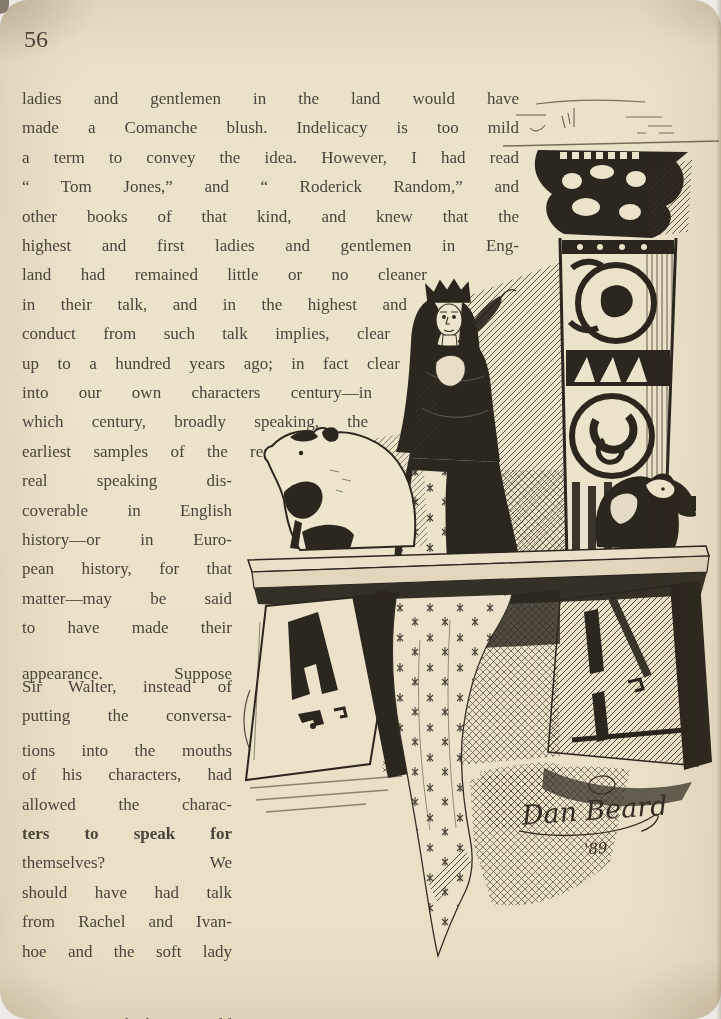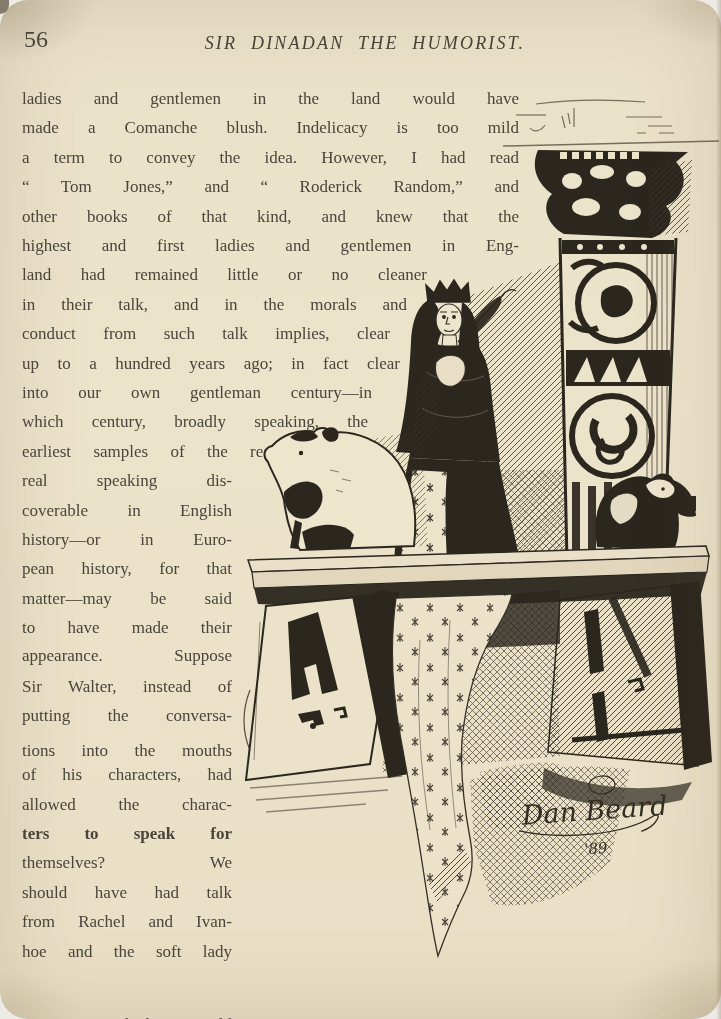--- a/index.html
+++ b/index.html
@@ -29,43 +29,42 @@
     font-size:11.4px;letter-spacing:.9px;word-spacing:2px;color:#3f3a31;white-space:nowrap;}
 </style>
 </head>
 <body>
 
 <div class="page">
   <div class="corner-nick"></div>
   <div class="edge-right"></div>
 
   <div class="pageno">56</div>
-  <div class="running-title">SIR DINADAN THE HUMORIST.</div>
 
   <div class="bodytext" id="bodytext">
       <div class="line" style="left: 22px; top: 84px; width: 497px;">ladies and gentlemen in the land would have</div>
       <div class="line" style="left: 22px; top: 113.4px; width: 497px;">made a Comanche blush.  Indelicacy is too mild</div>
       <div class="line" style="left: 22px; top: 142.8px; width: 497px;">a term to convey the idea.  However, I had read</div>
       <div class="line" style="left: 22px; top: 172.2px; width: 497px;">“ Tom Jones,” and “ Roderick Random,” and</div>
       <div class="line" style="left: 22px; top: 201.6px; width: 497px;">other books of that kind, and knew that the</div>
       <div class="line" style="left: 22px; top: 231px; width: 497px;">highest and first ladies and gentlemen in Eng-</div>
       <div class="line" style="left: 22px; top: 260.4px; width: 405px;">land had remained little or no cleaner</div>
-      <div class="line" style="left: 22px; top: 289.8px; width: 385px;">in their talk, and in the morals and</div>
+      <div class="line" style="left: 22px; top: 289.8px; width: 385px;">in their talk, and in the highest and</div>
       <div class="line" style="left: 22px; top: 319.2px; width: 368px;">conduct from such talk implies, clear</div>
       <div class="line" style="left: 22px; top: 348.6px; width: 378px;">up to a hundred years ago;  in fact clear</div>
-      <div class="line" style="left: 22px; top: 378px; width: 350px;">into our own gentleman century—in</div>
+      <div class="line" style="left: 22px; top: 378px; width: 350px;">into our own characters century—in</div>
       <div class="line" style="left: 22px; top: 407.4px; width: 346px;">which century, broadly speaking, the</div>
       <div class="line" style="left: 22px; top: 436.8px; width: 352px;">earliest samples of the real lady and</div>
       <div class="line" style="left: 22px; top: 466.2px; width: 210px;">real speaking dis-</div>
       <div class="line" style="left: 22px; top: 495.6px; width: 210px;">coverable in English</div>
       <div class="line" style="left: 22px; top: 525px; width: 210px;">history—or in Euro-</div>
       <div class="line" style="left: 22px; top: 554.4px; width: 210px;">pean history, for that</div>
       <div class="line" style="left: 22px; top: 583.8px; width: 210px;">matter—may be said</div>
       <div class="line" style="left: 22px; top: 613.2px; width: 210px;">to have made their</div>
-      <div class="line" style="left: 22px; top: 641px; width: 210px;">appearance.  Suppose</div>
+      <div class="line" style="left: 22px; top: 659px; width: 210px;">appearance.  Suppose</div>
       <div class="line" style="left: 22px; top: 672px; width: 210px;">Sir Walter, instead of</div>
       <div class="line" style="left: 22px; top: 701.4px; width: 210px;">putting the conversa-</div>
       <div class="line" style="left: 22px; top: 736px; width: 210px;">tions into the mouths</div>
       <div class="line" style="left: 22px; top: 760.2px; width: 210px;">of his characters, had</div>
       <div class="line" style="left: 22px; top: 789.6px; width: 210px;">allowed the charac-</div>
       <div class="line" style="left: 22px; top: 819px; width: 210px; font-weight: bold;">ters to speak for</div>
       <div class="line" style="left: 22px; top: 848.4px; width: 210px;">themselves?  We</div>
       <div class="line" style="left: 22px; top: 877.8px; width: 210px;">should have had talk</div>
       <div class="line" style="left: 22px; top: 907.2px; width: 210px;">from Rachel and Ivan-</div>
       <div class="line" style="left: 22px; top: 936.6px; width: 210px;">hoe and the soft lady</div>

